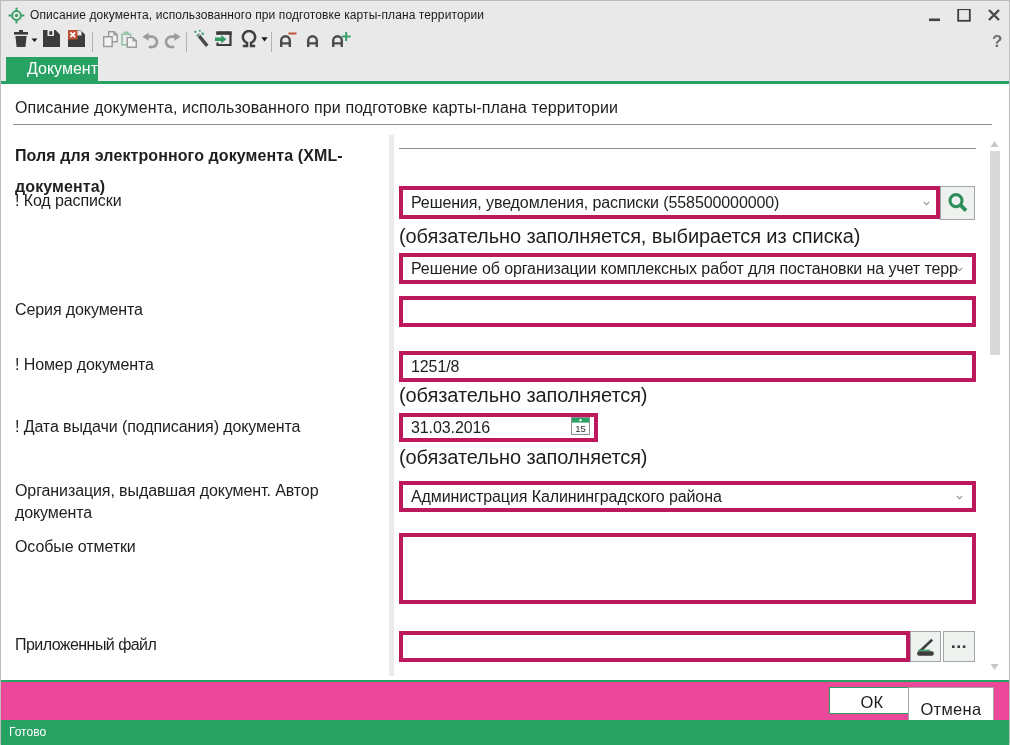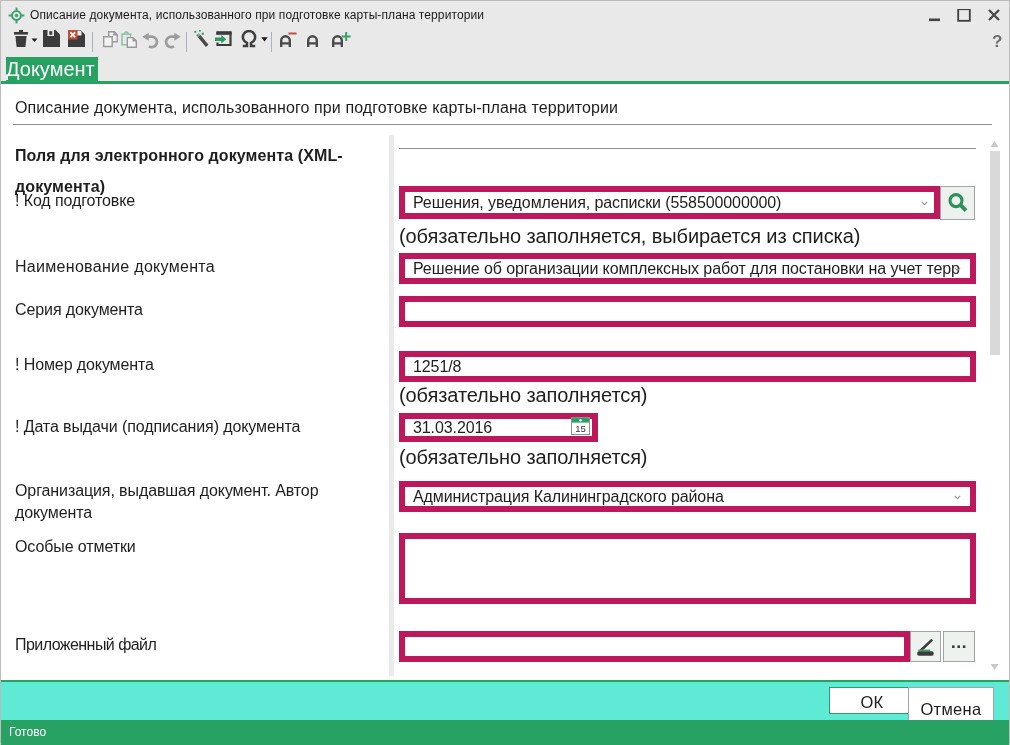--- a/index.html
+++ b/index.html
@@ -1,37 +1,37 @@
 <!DOCTYPE html>
 <html><head>
 <meta charset="utf-8">
 <style>
   * { margin:0; padding:0; box-sizing:border-box; }
   html,body { width:1010px; height:745px; overflow:hidden; }
   body { font-family:"Liberation Sans", sans-serif; color:#1e1e1e; -webkit-font-smoothing:antialiased; }
-  #win { position:relative; width:1010px; height:745px; background:#5eead4; }
+  #win { position:relative; width:1010px; height:745px; background:#ec4899; }
   .edge { position:absolute; background:#bcbcbc; }
   .abs { position:absolute; }
   
   #titlebar { left:1px; top:1px; right:1px; height:29px; background:#e9e9e9; }
   #title-text { left:29px; top:7px; font-size:12px; letter-spacing:0.1px; color:#1b1b1b; }
   
   #toolbar { left:1px; top:30px; right:1px; height:27px; background:#e9e9e9; }
   .tsep { width:1px; top:2px; height:20px; background:#aab4bc; }
   
   #tabrow { left:1px; top:57px; right:1px; height:24px; background:#e9e9e9; }
   #tab { left:5px; top:0px; width:92px; height:24px; background:#27a263; color:#fff;
-         font-size:20px; line-height:24px; text-align:left; }
+         font-size:16px; line-height:24px; text-align:right; }
   #greenline { left:1px; top:81px; right:1px; height:2.5px; background:#27a263; }
   
   #content { left:1px; top:83.5px; right:1px; height:596.5px; background:#fff; }
   .lbl { left:15px; font-size:16px; letter-spacing:-0.1px; }
   .helper { font-size:20px; letter-spacing:-0.1px; }
   .field {
-    border:6px solid #be185d; background:#fff; font-size:16px;
+    border:4px solid #be185d; background:#fff; font-size:16px;
     letter-spacing:-0.1px; padding-left:8px; display:flex; align-items:center;
     white-space:nowrap; overflow:hidden;
   }
   .chev { position:absolute; right:6px; top:50%; margin-top:-3px; width:7px; height:7px; }
   #splitter { left:389px; top:135px; width:5px; height:541px; background:#eaeaea; }
   
   #hr-green { left:1px; top:680px; right:1px; height:2px; background:#27a263; }
   .btn { font-size:16.5px; letter-spacing:0.3px; padding-top:3px; display:flex; align-items:center; justify-content:center; background:#fff; }
   #btn-ok { left:813px; top:687px; width:86px; height:27px; border:1px solid #27a263;margin-left:16px; }
   #btn-cancel { left:908px; top:687px; width:86px; height:41px; border:1px solid #a3a3a8; }
@@ -161,22 +161,21 @@
   <div id="greenline" class="abs"></div>
 
   <div id="content" class="abs"></div>
 
   <div class="abs" style="left:15px; top:99px; font-size:16px; letter-spacing:0.1px;">Описание документа, использованного при подготовке карты-плана территории</div>
   <div class="abs" style="left:13px; top:124px; width:979px; height:1px; background:#8e8e8e;"></div>
 
   <div id="splitter" class="abs"></div>
 
   <div class="lbl abs" style="top:140px; width:370px; font-weight:bold; line-height:31px; letter-spacing:0.1px;">Поля для электронного документа (XML-документа)</div>
-  <div class="lbl abs" style="top:192px;">! Код подготовке</div>
-  <div class="lbl abs" style="top:258px; letter-spacing:0.3px;">Наименование документа</div>
+  <div class="lbl abs" style="top:192px;">! Код расписки</div>
   <div class="lbl abs" style="top:301px;">Серия документа</div>
   <div class="lbl abs" style="top:356px;">! Номер документа</div>
   <div class="lbl abs" style="top:418px;">! Дата выдачи (подписания) документа</div>
   <div class="lbl abs" style="top:480px; width:345px; line-height:22px;">Организация, выдавшая документ. Автор документа</div>
   <div class="lbl abs" style="top:538px;">Особые отметки</div>
   <div class="lbl abs" style="top:636px; letter-spacing:-0.55px;">Приложенный файл</div>
 
   <div class="abs" style="left:399px; top:148px; width:577px; height:1px; background:#8e8e8e;"></div>
 
   <div class="field abs" style="left:399px; top:186px; width:541px; height:33px;">Решения, уведомления, расписки (558500000000)

